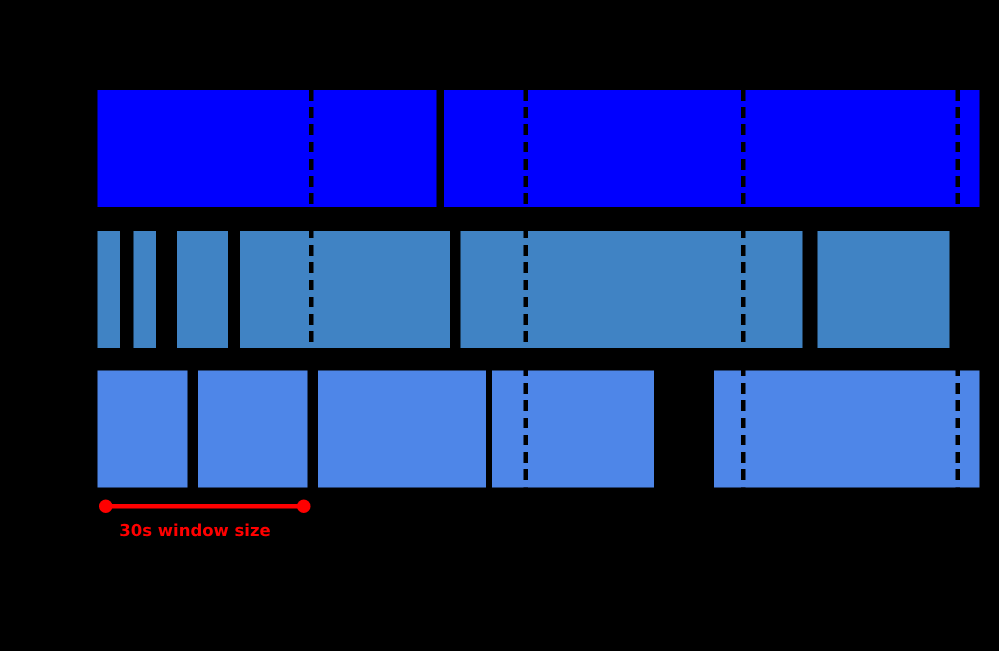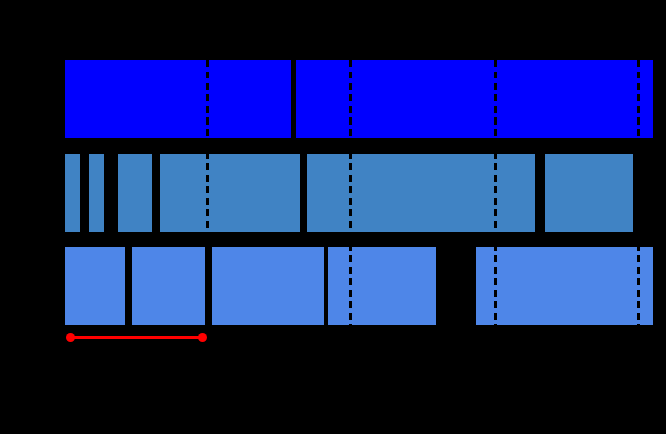--- a/index.html
+++ b/index.html
@@ -65,20 +65,21 @@
   }
 </style>
 </head>
 <body>
 
 <div id="figure">
 
   <div class="annot-line" style="background: rgb(255, 0, 0);"></div>
   <div class="annot-dot left" style="background: rgb(255, 0, 0);"></div>
   <div class="annot-dot right" style="background: rgb(255, 0, 0);"></div>
+  <div class="annot-label" style="color: rgb(255, 0, 0);">30s window size</div>
 <div class="bar" style="left: 65px; top: 60px; width: 226px; height: 78px; background: rgb(0, 0, 255);"></div>
     <div class="bar" style="left: 296px; top: 60px; width: 357px; height: 78px; background: rgb(0, 0, 255);"></div>
     <div class="bar" style="left: 65px; top: 154px; width: 15px; height: 78px; background: rgb(64, 131, 196);"></div>
     <div class="bar" style="left: 89px; top: 154px; width: 15px; height: 78px; background: rgb(64, 131, 196);"></div>
     <div class="bar" style="left: 118px; top: 154px; width: 34px; height: 78px; background: rgb(64, 131, 196);"></div>
     <div class="bar" style="left: 160px; top: 154px; width: 140px; height: 78px; background: rgb(64, 131, 196);"></div>
     <div class="bar" style="left: 307px; top: 154px; width: 228px; height: 78px; background: rgb(64, 131, 196);"></div>
     <div class="bar" style="left: 545px; top: 154px; width: 88px; height: 78px; background: rgb(64, 131, 196);"></div>
     <div class="bar" style="left: 65px; top: 247px; width: 60px; height: 78px; background: rgb(78, 134, 232);"></div>
     <div class="bar" style="left: 132px; top: 247px; width: 73px; height: 78px; background: rgb(78, 134, 232);"></div>

